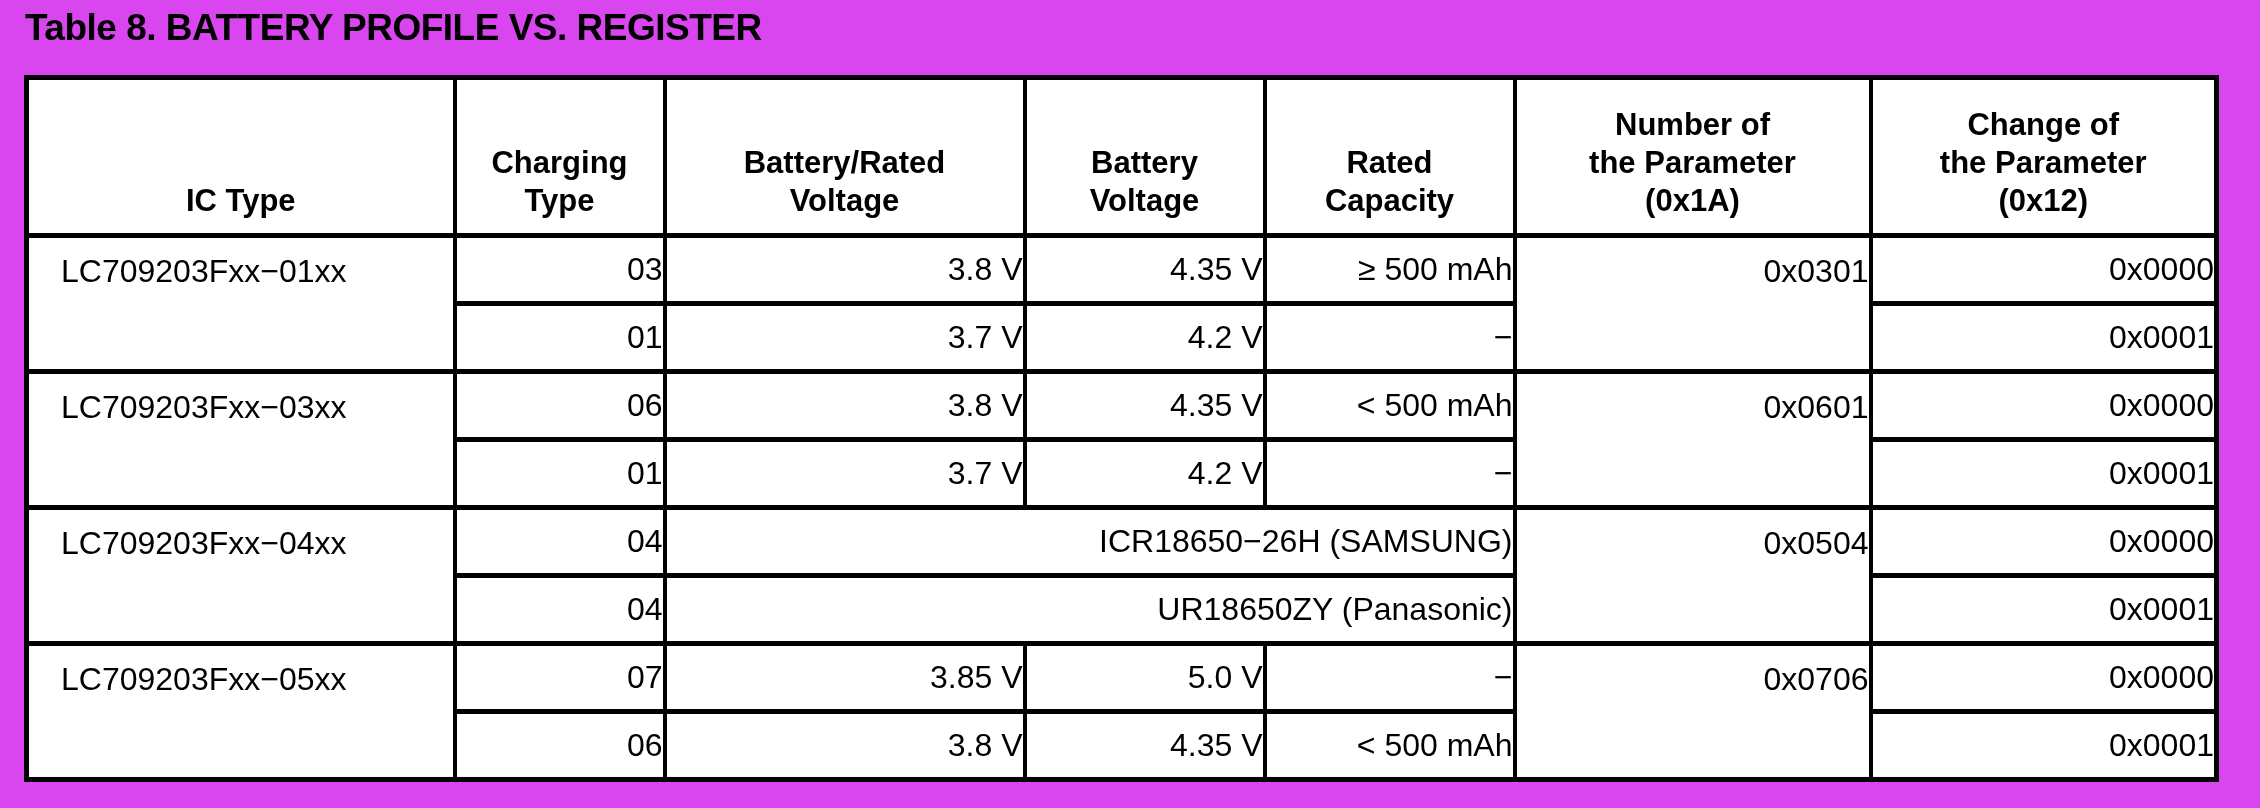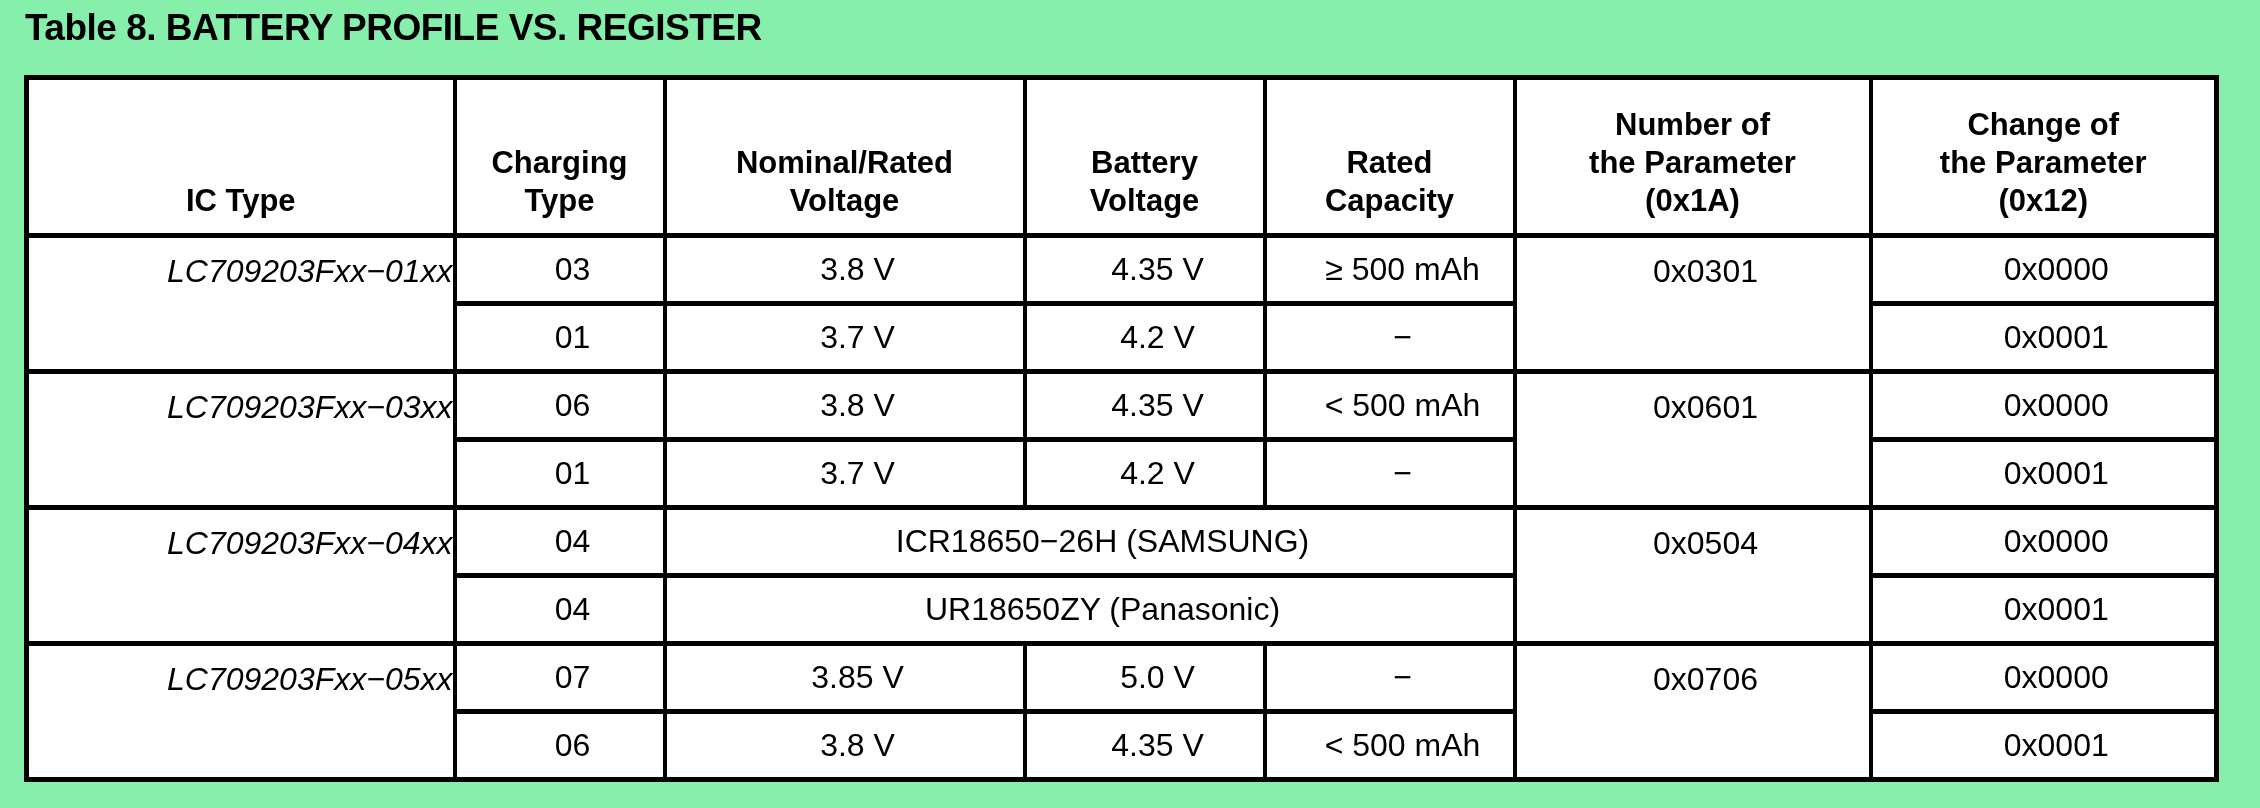--- a/index.html
+++ b/index.html
@@ -7,21 +7,21 @@
   body {
     width: 2260px; height: 808px;
     font-family: "Liberation Sans", sans-serif;
     color: #000000;
     position: relative;
     overflow: hidden;
   }
   .page {
     position: absolute; left: 0; top: 0;
     width: 2260px; height: 808px;
-    background: #86efac;
+    background: #d946ef;
   }
   .doc-title {
     position: absolute;
     left: 25px; top: 7px;
     font-size: 37px;
     font-weight: bold;
     letter-spacing: -0.5px;
     white-space: nowrap;
   }
   table.profile-table {
@@ -45,32 +45,31 @@
     vertical-align: bottom;
     text-align: center;
     font-weight: bold;
     font-size: 31px;
     line-height: 38px;
     padding-bottom: 13px;
   }
   .profile-table tbody tr { height: 68px; }
   .profile-table td {
     font-size: 32px;
-    text-align: center;
+    text-align: right;
     vertical-align: middle;
     white-space: nowrap;
     padding-left: 26px;
   }
   
   .profile-table td.ic-cell {
-    text-align: right;
+    text-align: left;
     padding-left: 32px;
     vertical-align: top;
     padding-top: 15px;
-    font-style: italic;
   }
   .profile-table td.param-cell {
     vertical-align: top;
     padding-top: 15px;
   }
 </style>
 </head>
 <body>
 
 <div class="page">
@@ -90,21 +89,21 @@
     <thead>
       <tr>
         <th>
           <div>IC Type</div>
         </th>
         <th>
           <div>Charging</div>
           <div>Type</div>
         </th>
         <th>
-          <div>Nominal/Rated</div>
+          <div>Battery/Rated</div>
           <div>Voltage</div>
         </th>
         <th>
           <div>Battery</div>
           <div>Voltage</div>
         </th>
         <th>
           <div>Rated</div>
           <div>Capacity</div>
         </th>

